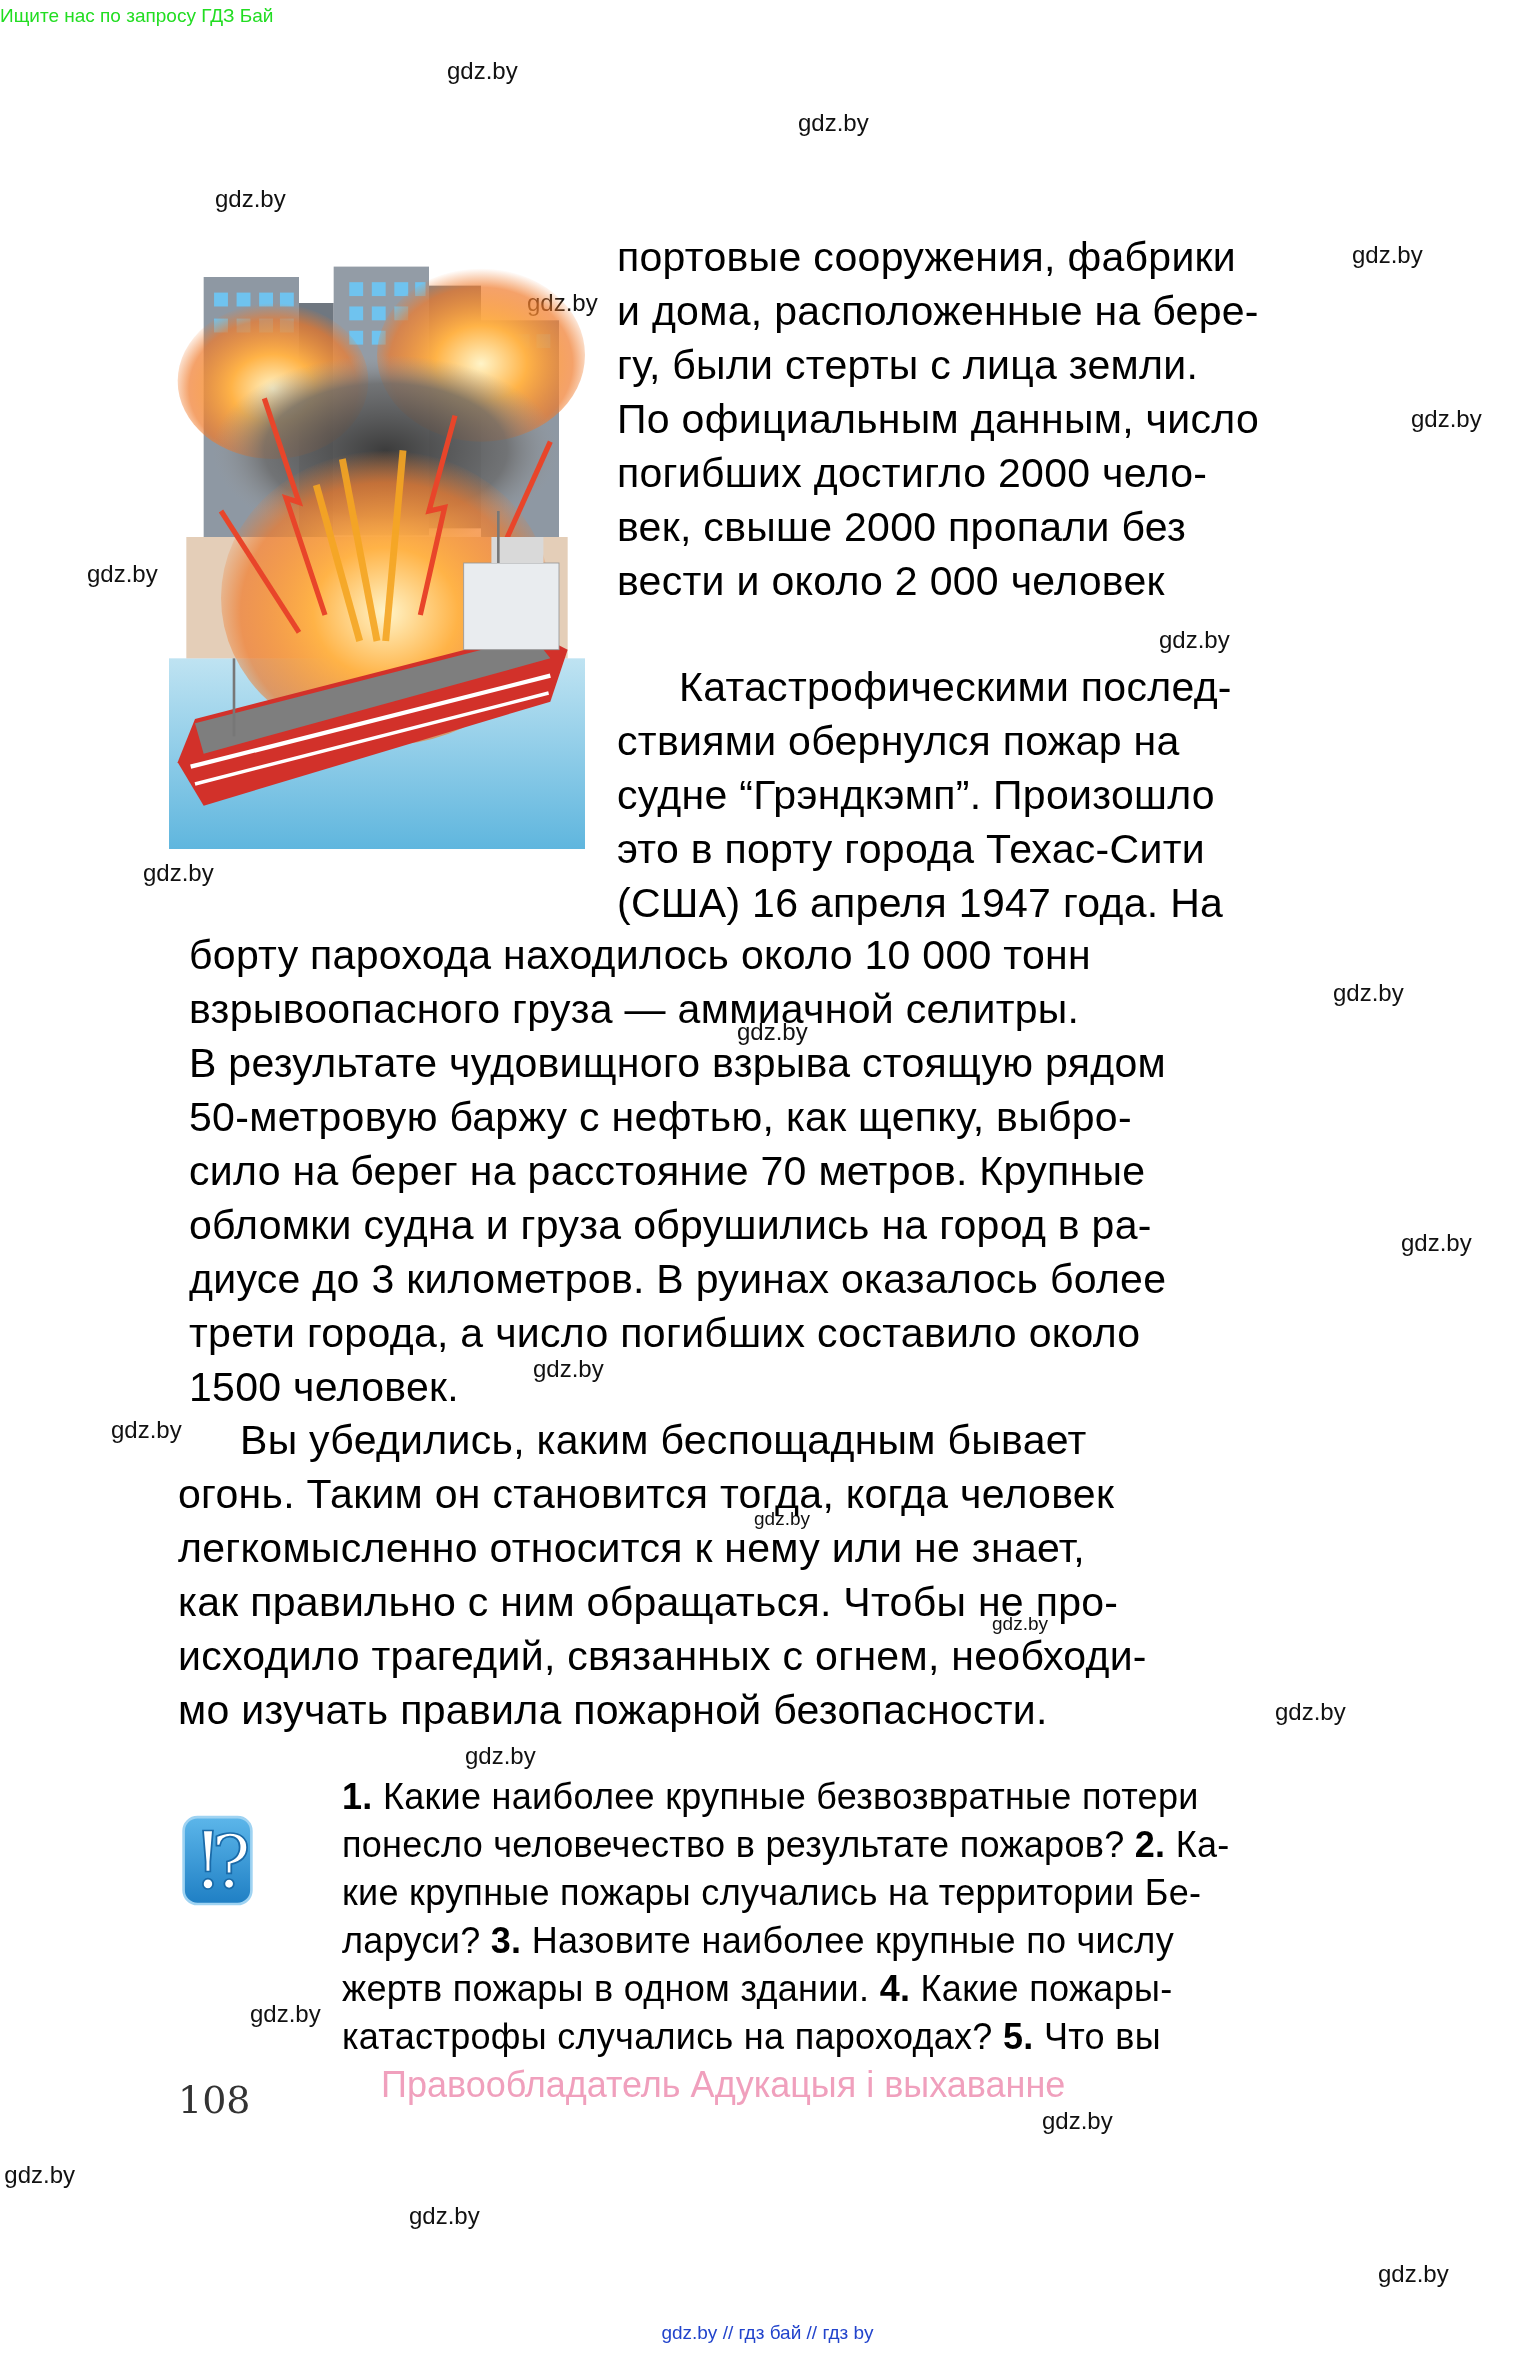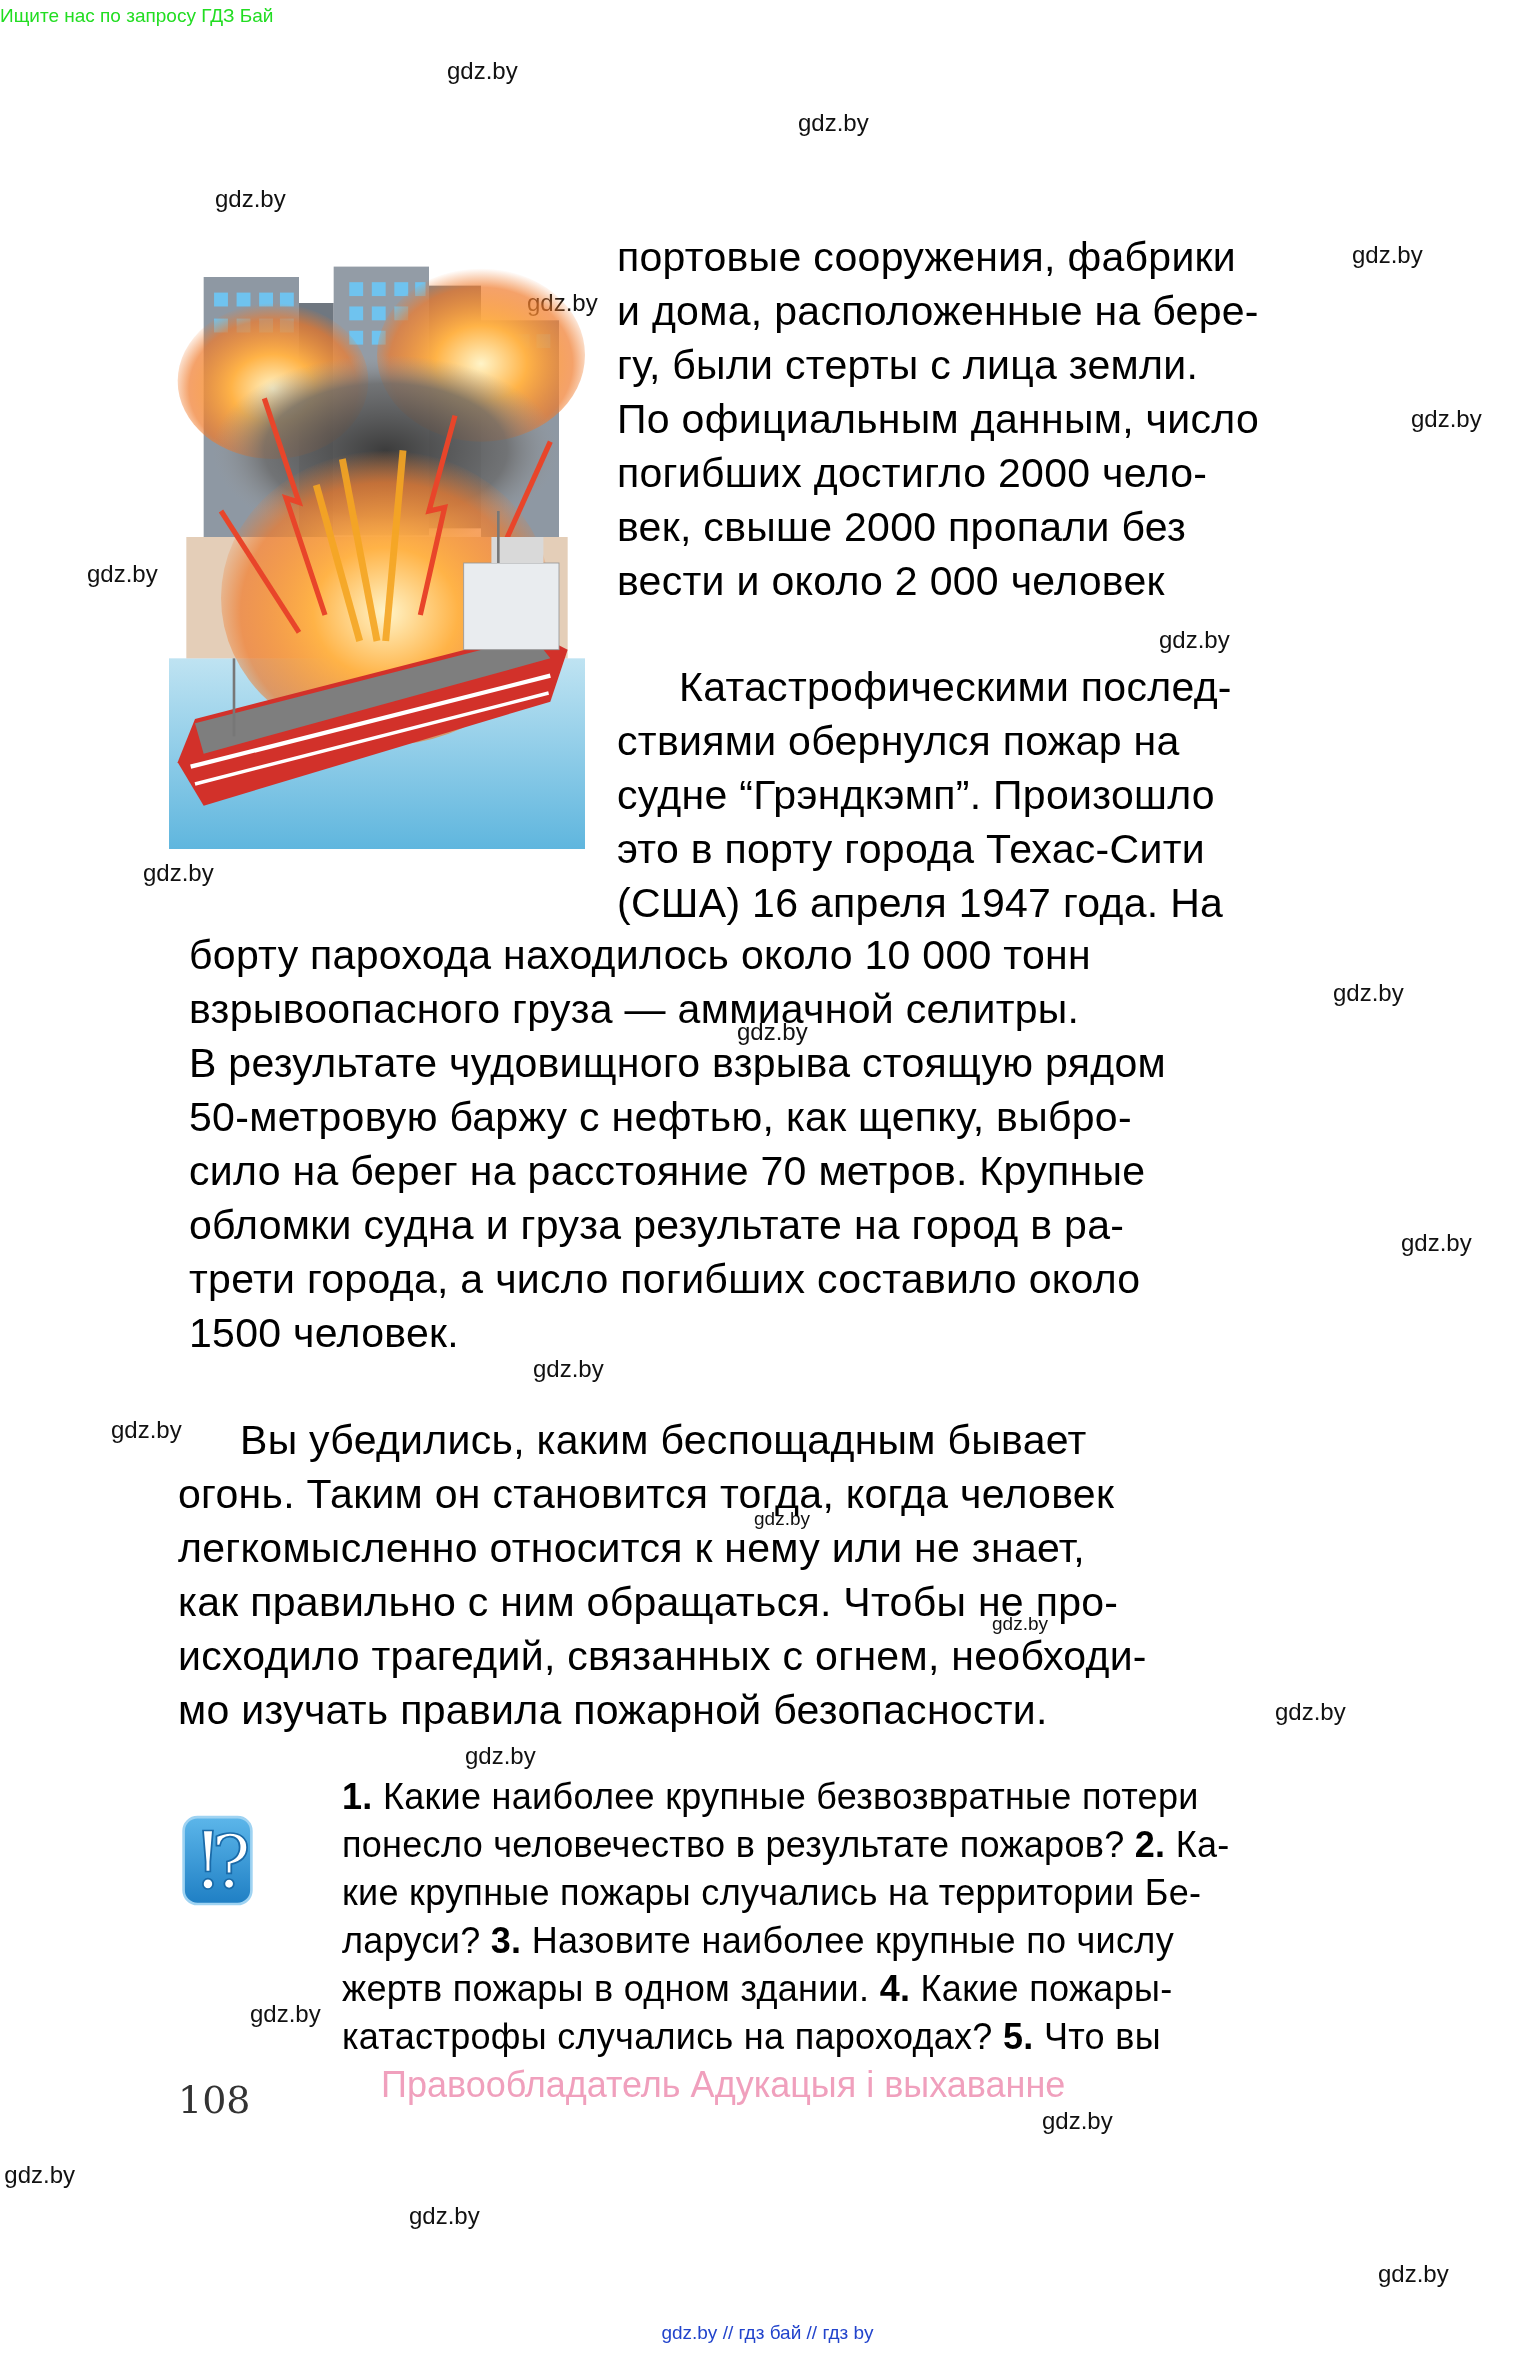--- a/index.html
+++ b/index.html
@@ -145,21 +145,22 @@
   <div class="line" style="height:54px">судне “Грэндкэмп”. Произошло</div>
   <div class="line" style="height:54px">это в порту города Техас-Сити</div>
   <div class="line" style="height:54px">(США) 16 апреля 1947 года. На</div>
 </div>
 <div class="abs" style="left:178px;top:932px;width:1170px;margin-left:11px;">
   <div class="line" style="height:54px">борту парохода находилось около 10 000 тонн</div>
   <div class="line" style="height:54px">взрывоопасного груза — аммиачной селитры.</div>
   <div class="line" style="height:54px">В результате чудовищного взрыва стоящую рядом</div>
   <div class="line" style="height:54px">50-метровую баржу с нефтью, как щепку, выбро-</div>
   <div class="line" style="height:54px">сило на берег на расстояние 70 метров. Крупные</div>
-  <div class="line" style="height:54px">обломки судна и груза результате на город в ра-</div>
+  <div class="line" style="height:54px">обломки судна и груза обрушились на город в ра-</div>
+  <div class="line" style="height:54px">диусе до 3 километров. В руинах оказалось более</div>
   <div class="line" style="height:54px">трети города, а число погибших составило около</div>
   <div class="line" style="height:54px">1500 человек.</div>
 </div>
 
 <div class="abs" style="left:178px;top:1417px;width:1170px;">
   <div class="line" style="height:54px;padding-left:62px">Вы убедились, каким беспощадным бывает</div>
   <div class="line" style="height:54px">огонь. Таким он становится тогда, когда человек</div>
   <div class="line" style="height:54px">легкомысленно относится к нему или не знает,</div>
   <div class="line" style="height:54px">как правильно с ним обращаться. Чтобы не про-</div>
   <div class="line" style="height:54px">исходило трагедий, связанных с огнем, необходи-</div>

